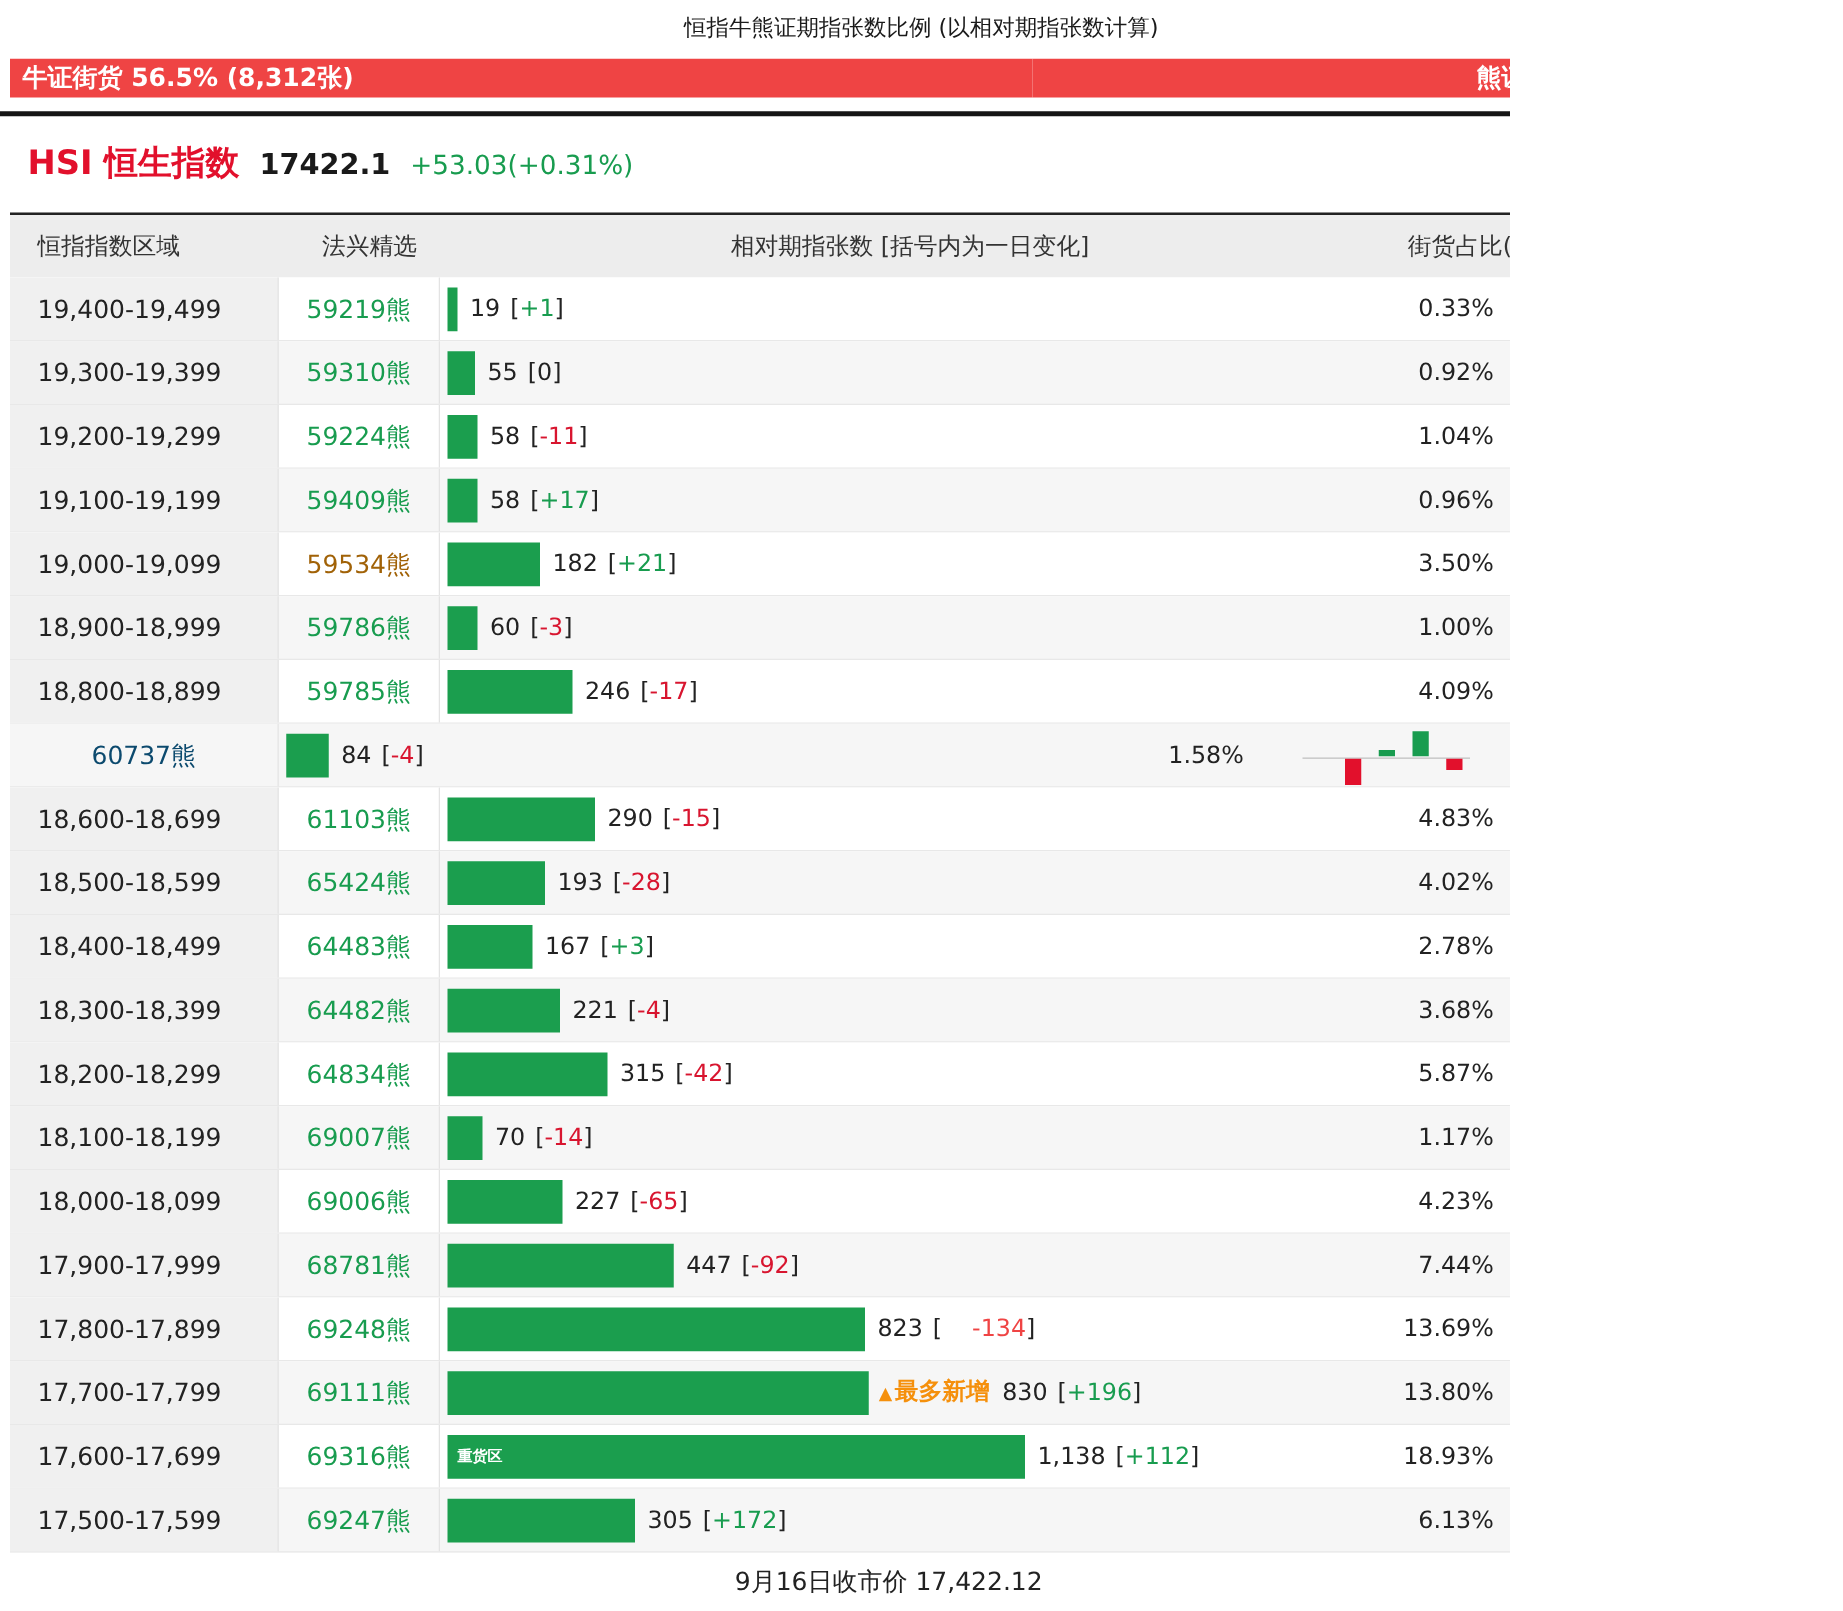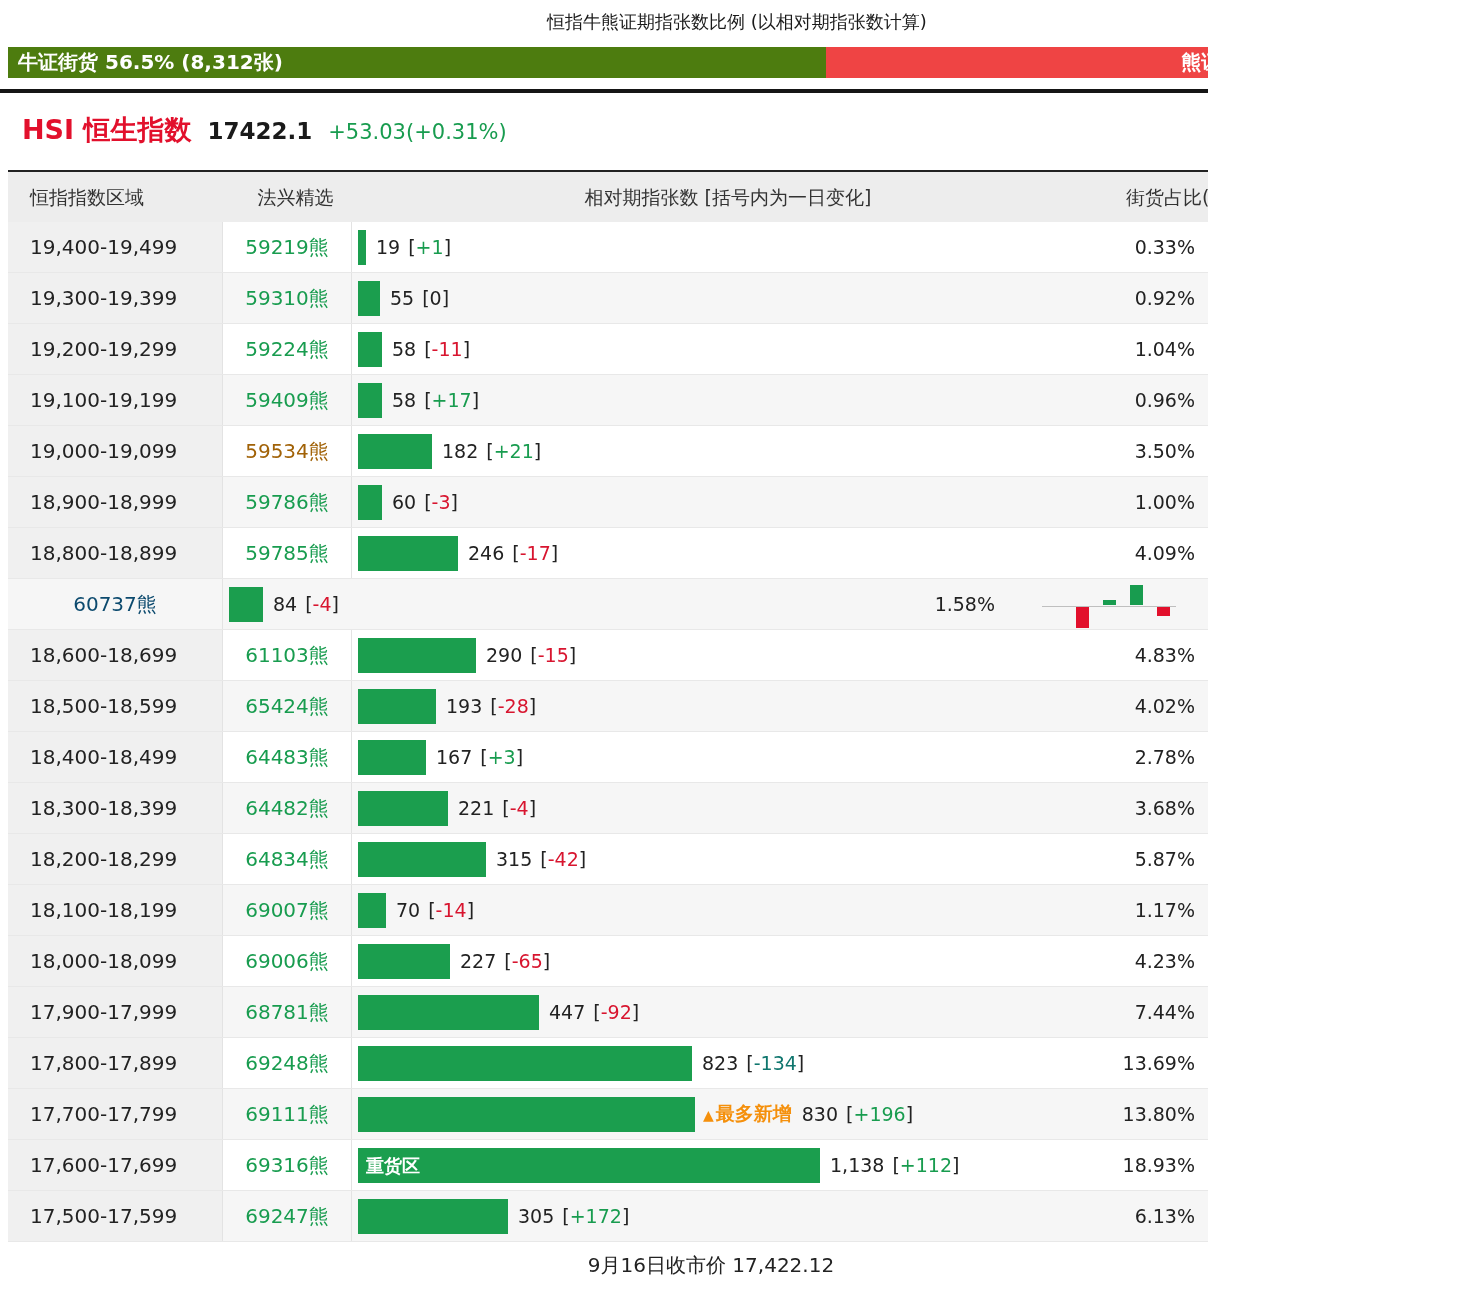--- a/index.html
+++ b/index.html
@@ -34,21 +34,21 @@
   .tbody{position:absolute;top:222px;left:8px;width:1406px;}
   .t-row{display:grid;grid-template-columns:215px 129px 653px 200px 209px;height:51px;
          box-sizing:border-box;border-bottom:1px solid #e8e8e8;background:#fff;}
   .t-row:nth-child(even){background:#f6f6f6;}
   .cell{height:50px;line-height:50px;overflow:visible;white-space:nowrap;}
   .c-range{background:#f0f0f0;padding-left:22px;font-size:20px;color:#222;
            border-right:1px solid #e3e3e3;box-sizing:border-box;}
   .c-code{text-align:center;font-size:20px;border-right:1px solid #e3e3e3;box-sizing:border-box;}
   .c-bar{display:flex;align-items:center;padding-left:6px;box-sizing:border-box;}
   .bar{height:35px;flex:0 0 auto;display:flex;align-items:center;}
-  .bar-label{color:#fff;font-weight:bold;font-size:18px;padding-left:8px;line-height:35px;}
+  .bar-label{color:#fff;font-weight:bold;font-size:12px;padding-left:8px;line-height:35px;}
   .val{margin-left:10px;font-size:19px;color:#222;}
   .chg-wrap{margin-left:8px;font-size:19px;color:#222;}
   .marker{margin-left:8px;font-size:19px;font-weight:bold;}
   .marker-icon{font-size:14px;margin-right:2px;}
   .c-pct{text-align:right;padding-right:10px;font-size:19px;color:#222;box-sizing:border-box;}
   .c-spark{position:relative;}
   .spark{position:absolute;left:37px;top:0;width:134px;height:50px;}
   .spark-baseline{position:absolute;left:0;right:0;top:27px;height:1px;background:#bfbfbf;}
   .sbar{position:absolute;width:13px;}
 
@@ -63,21 +63,21 @@
   .right-edge{position:absolute;left:1468px;top:170px;width:1px;height:1119px;background:#d7d7d7;}
 </style>
 </head>
 <body>
 
 <div id="app">
 
   <div class="page-title">恒指牛熊证期指张数比例 (以相对期指张数计算)</div>
 
   <div class="ratio-bar">
-    <div class="ratio-seg bull" id="bull-seg" style="width: 56.5%; background: #4d7c0f;">
+    <div class="ratio-seg bull" id="bull-seg" style="width: 56.5%; background: #ef4444;">
       <span>牛证街货 56.5% (8,312张)</span>
     </div>
     <div class="ratio-seg bear" id="bear-seg" style="background: #ef4444;">
       <span>熊证街货 43.5% (6,401张)</span>
     </div>
   </div>
 
   <div class="divider-thick"></div>
 
   <div class="index-line">
@@ -457,21 +457,21 @@
 
     <div class="t-row">
       <div class="cell c-range">17,800-17,899</div>
       <div class="cell c-code" style="color: rgb(24, 156, 79);">69248熊</div>
       <div class="cell c-bar">
         <div class="bar" style="width: 334px; background: rgb(27, 158, 78);">
           
         </div>
 
         <span class="val">823</span>
-        <span class="chg-wrap"><span class="br-open">[</span><span class="chg" style="color: #0f766e;">-134</span><span class="br-close">]</span></span>
+        <span class="chg-wrap"><span class="br-open">[</span><span class="chg" style="color: #ef4444; margin-left: 24px;">-134</span><span class="br-close">]</span></span>
       </div>
       <div class="cell c-pct">13.69%</div>
       <div class="cell c-spark">
         <div class="spark">
           <div class="spark-baseline"></div>
         <div class="sbar" style="left: 34px; height: 8px; top: 28px; background: rgb(226, 16, 44);"></div>
             <div class="sbar" style="left: 61px; height: 14px; bottom: 24px; background: rgb(24, 156, 79);"></div>
             <div class="sbar" style="left: 88px; height: 25px; bottom: 24px; background: rgb(24, 156, 79);"></div>
             <div class="sbar" style="left: 115px; height: 8px; top: 28px; background: rgb(226, 16, 44);"></div>
           </div>

